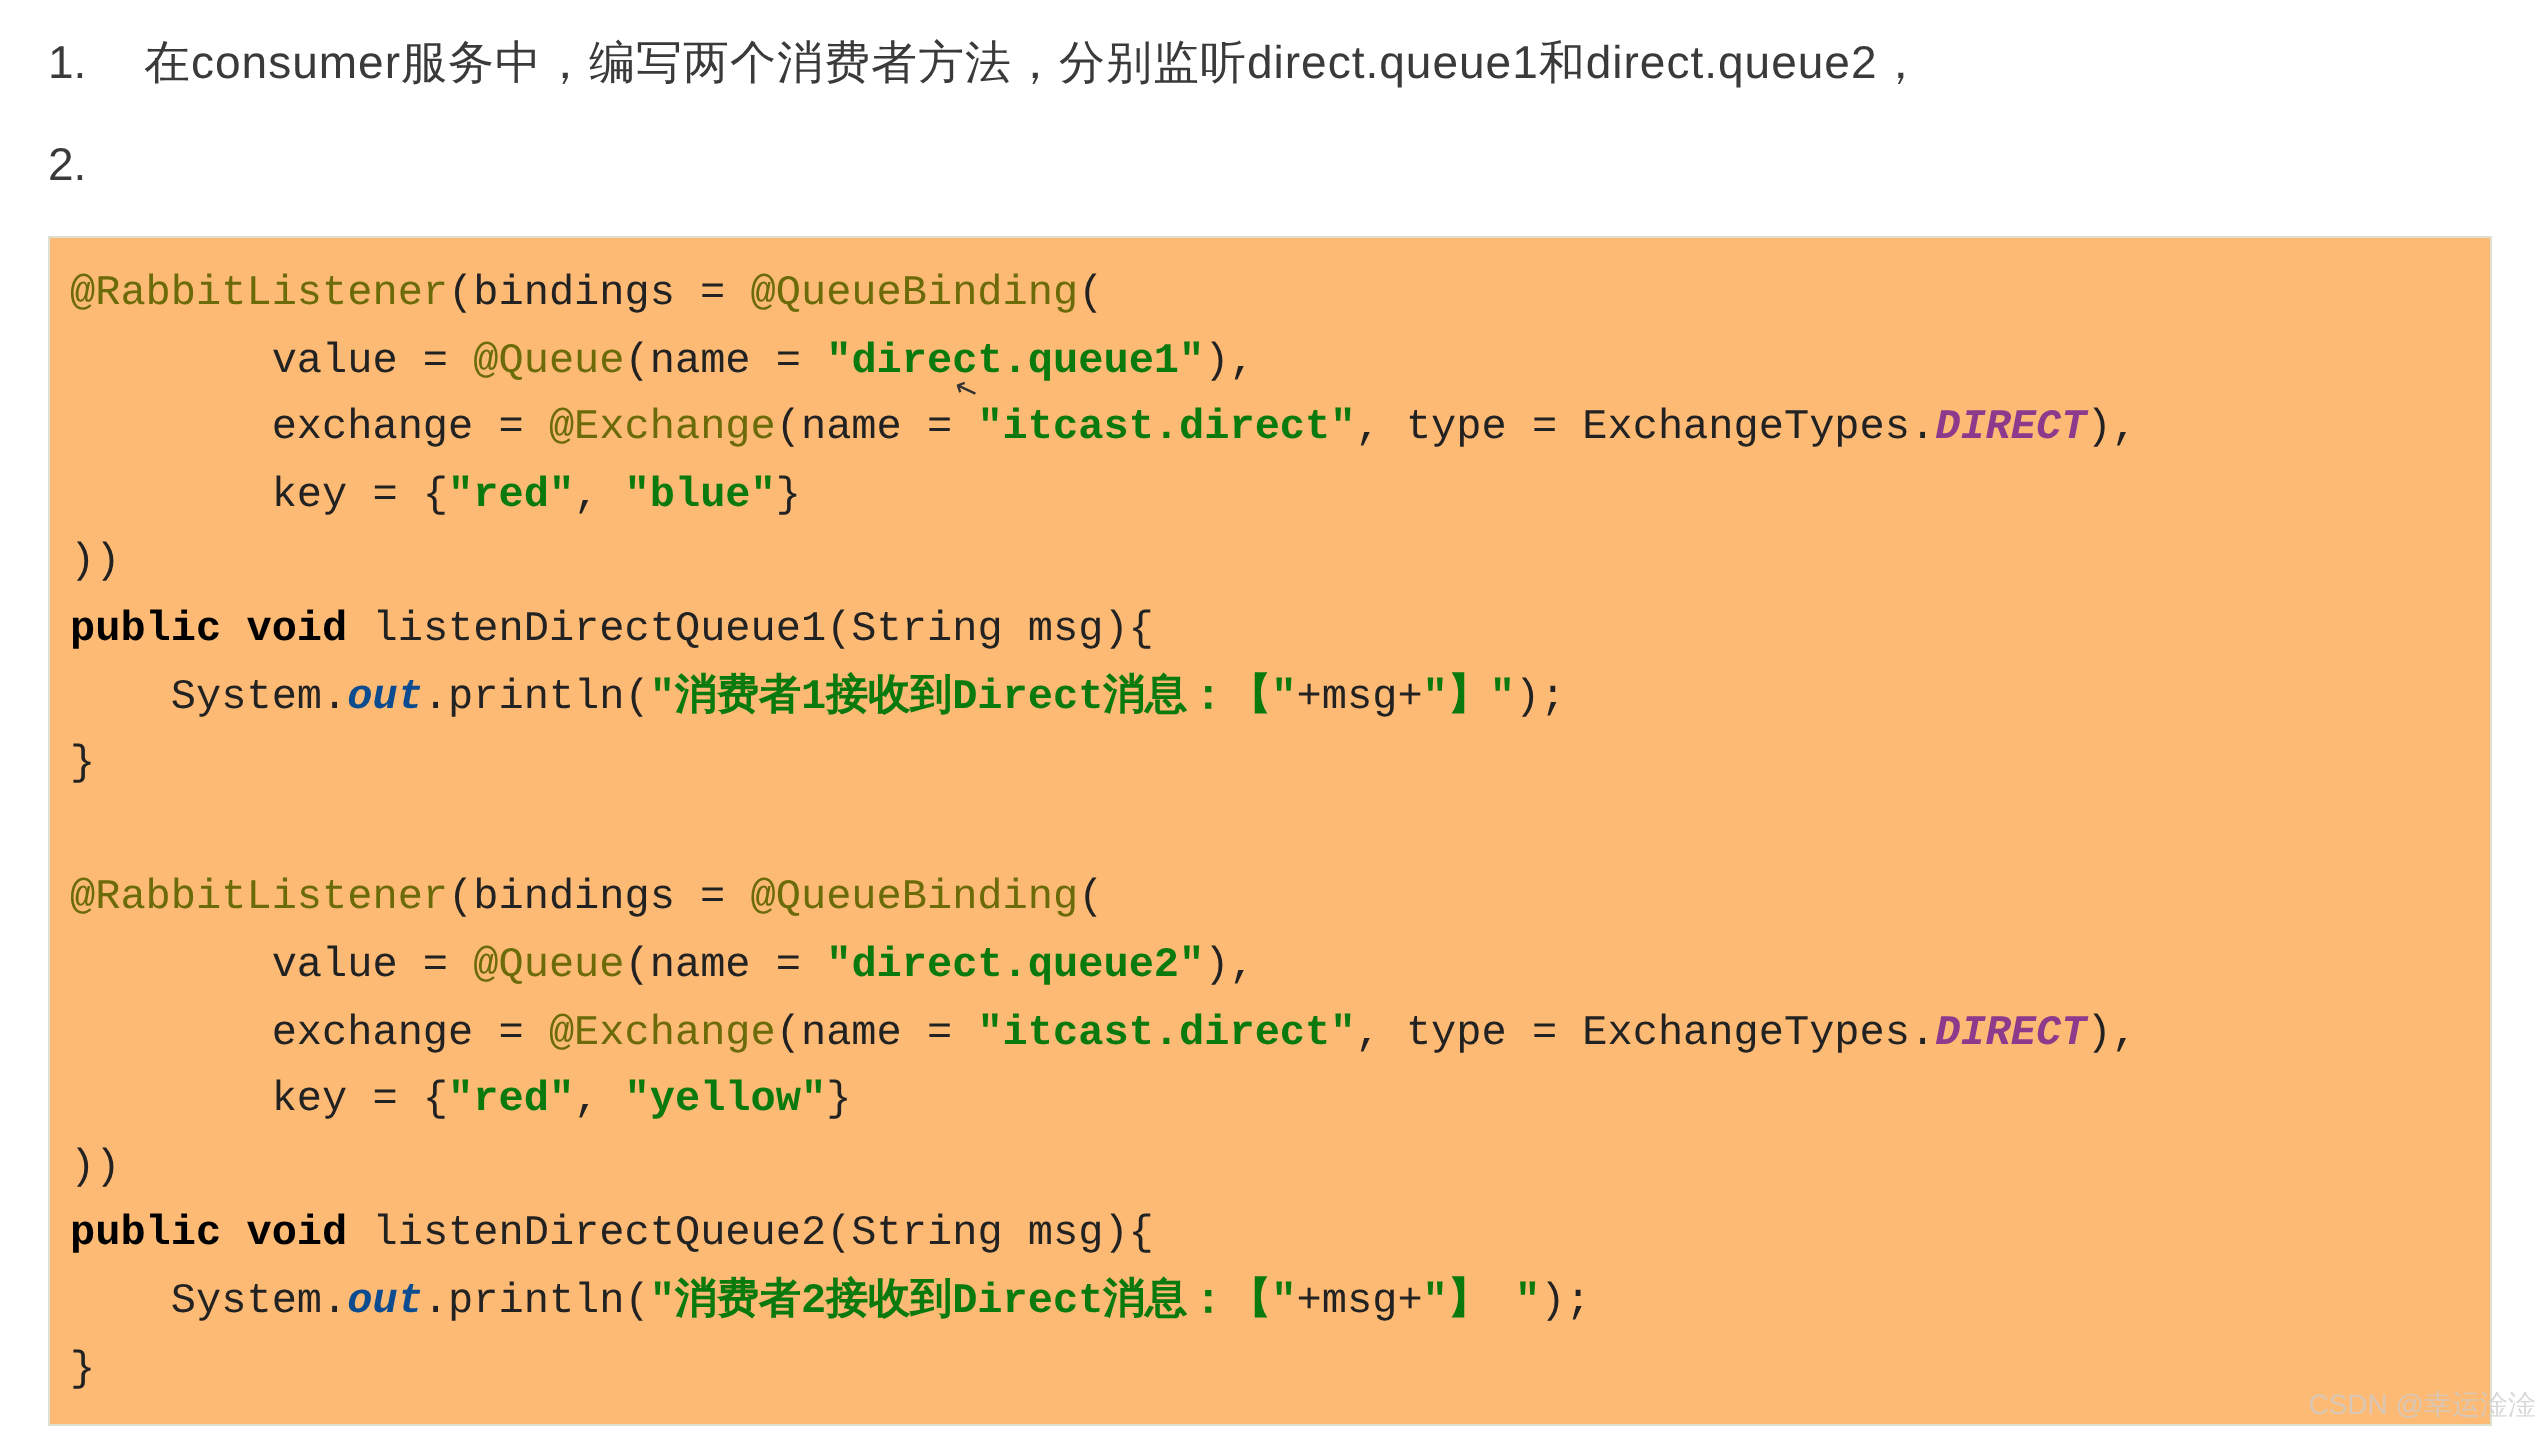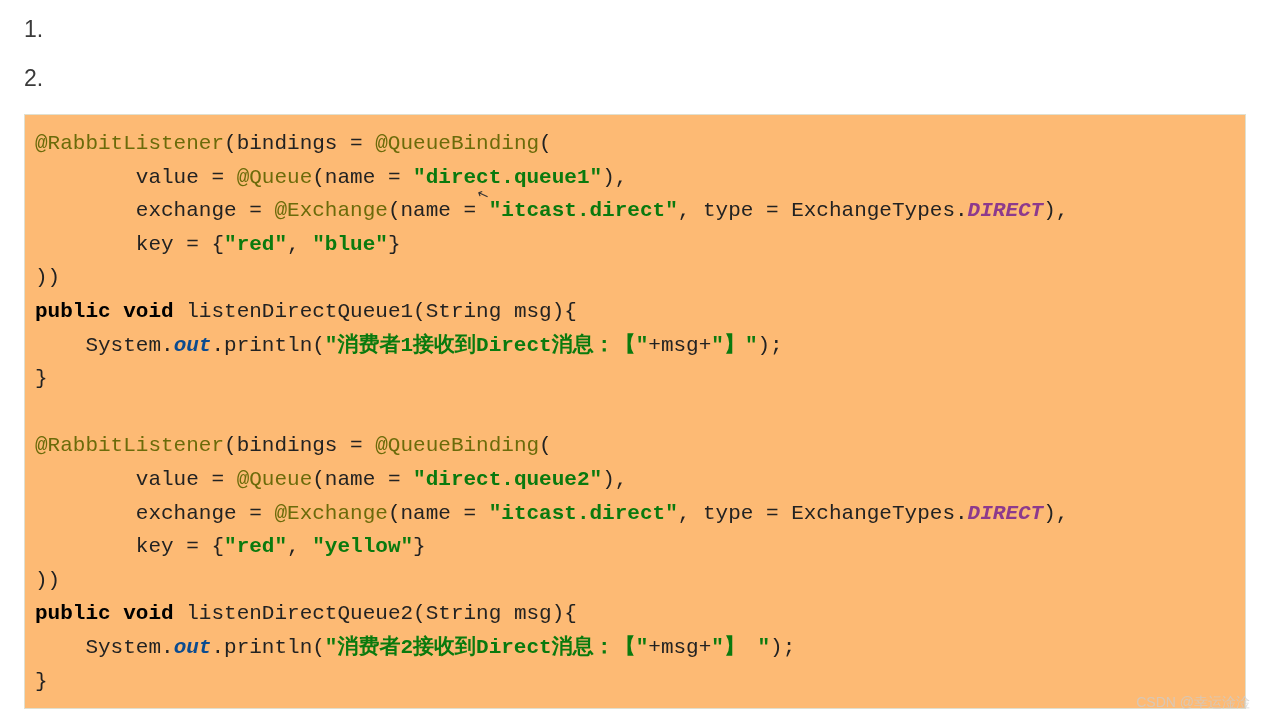--- a/index.html
+++ b/index.html
@@ -39,40 +39,41 @@
       overflow: hidden;
     }
     .annotation { color: #6b6b0a; }
     .keyword { color: #000; font-weight: bold; }
     .string { color: #0a7a0e; font-weight: bold; }
     .field { color: #0b4b8f; font-style: italic; font-weight: bold; }
     .const { color: #8d3a8d; font-style: italic; font-weight: bold; }
     .watermark {
       position: absolute;
       bottom: 6px;
-      right: 20px;
+      right: 2px;
       color: #cccccc;
       font-size: 14px;
       opacity: 0.75;
       font-family: Arial, sans-serif;
     }
     .cursor {
       position: absolute;
       left: 477px;
       top: 186px;
       font-size: 14px;
       transform: rotate(-20deg);
       pointer-events: none;
     }
   </style>
 </head>
 <body>
 
 <div class="list-item">
   <span class="list-number">1.</span>
+  <span class="list-text">在consumer服务中，编写两个消费者方法，分别监听direct.queue1和direct.queue2，</span>
 </div>
 <div class="list-item">
   <span class="list-number">2.</span>
 </div>
 
 <div class="code-block"><span class="annotation">@RabbitListener</span><span>(bindings = </span><span class="annotation">@QueueBinding</span><span>(</span>
 <span>        value = </span><span class="annotation">@Queue</span><span>(name = </span><span class="string">"direct.queue1"</span><span>),</span>
 <span>        exchange = </span><span class="annotation">@Exchange</span><span>(name = </span><span class="string">"itcast.direct"</span><span>, type = ExchangeTypes.</span><span class="const">DIRECT</span><span>),</span>
 <span>        key = {</span><span class="string">"red"</span><span>, </span><span class="string">"blue"</span><span>}</span>
 <span>))</span>

